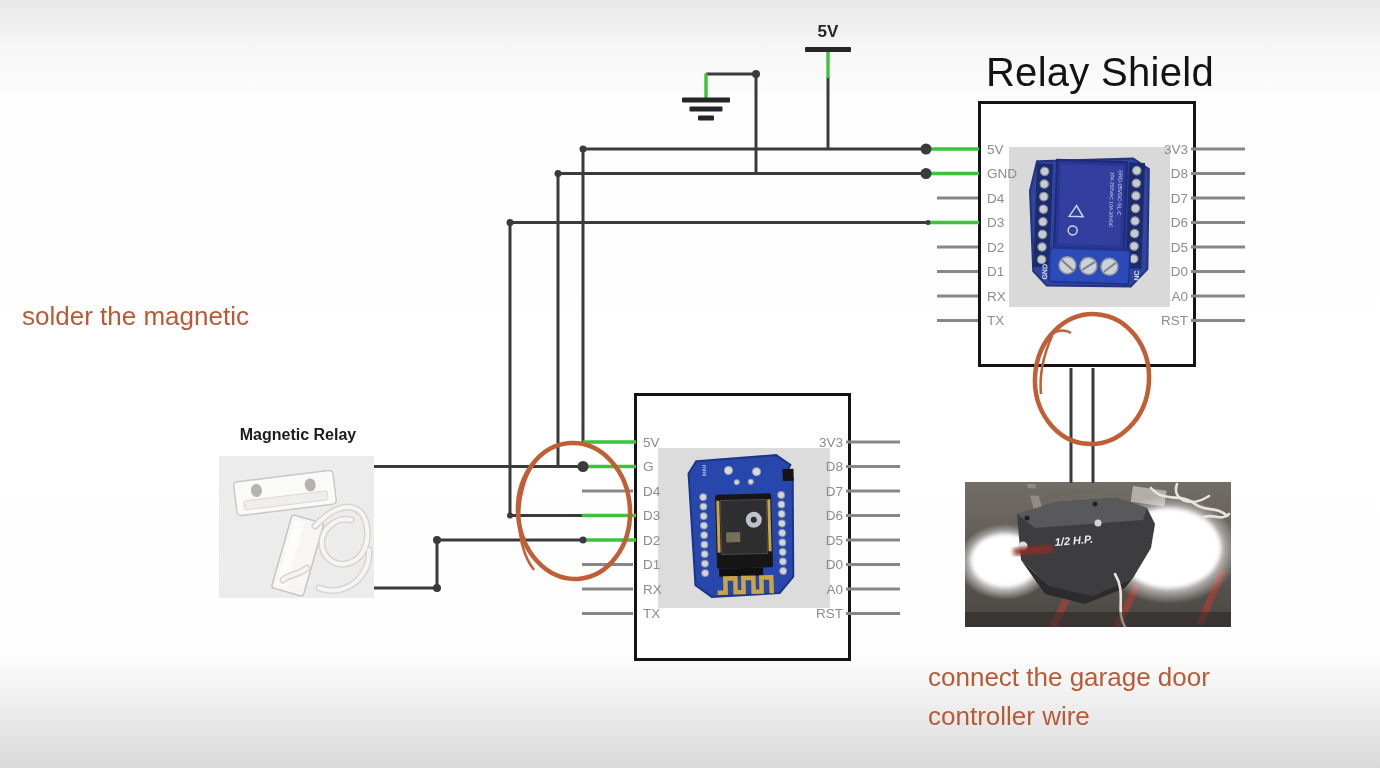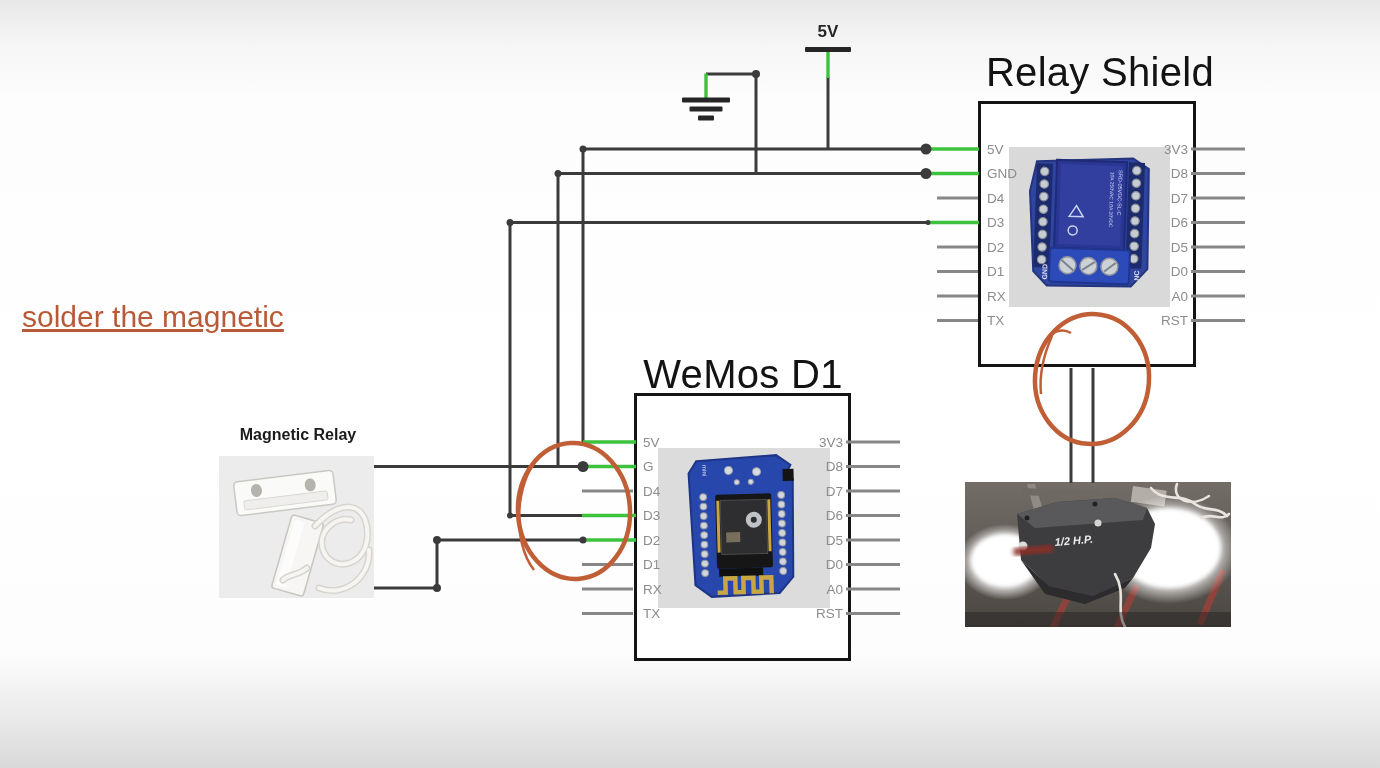--- a/index.html
+++ b/index.html
@@ -23,41 +23,40 @@
   .pins-wemos-right{left:793px;top:430px;width:50px;}
   .supply-label{position:absolute;left:803px;top:22px;width:50px;z-index:3;text-align:center;
     font-size:17px;font-weight:600;color:#262626;}
   .mag-label{position:absolute;left:222px;top:426px;width:152px;z-index:3;text-align:center;
     font-size:16px;font-weight:600;color:#1b1b1b;}
   .photo{position:absolute;z-index:2;line-height:0;}
   .photo-magswitch{left:219px;top:456px;}
   .photo-relay{left:1009px;top:147px;}
   .photo-wemos{left:658px;top:448px;}
   .photo-garage{left:965px;top:482px;}
-  .note{position:absolute;z-index:3;color:#b85a38;font-size:30px;line-height:39px;text-decoration:underline;}
+  .note{position:absolute;z-index:3;color:#b85a38;font-size:26px;line-height:39px;}
   .note-solder{left:22px;top:297px;}
   .note-connect{left:928px;top:658px;}
   .wires{position:absolute;left:0;top:0;z-index:4;pointer-events:none;}
   .w line{stroke:#3b3b3b;stroke-width:3;}
   .stub line{stroke:#878787;stroke-width:3;}
   .gw line{stroke:#3cc23c;stroke-width:3.4;}
   .dots circle{fill:#3b3b3b;}
   .sym rect{fill:#262626;}
   .mark{stroke:#c05e36;fill:none;}
 </style>
 </head>
 <body>
 
 <div class="canvas">
 
   <div class="box box-relay"></div>
   <div class="box box-wemos"></div>
 
   <div class="title title-relay">Relay Shield</div>
-  <div class="title title-wemos">WeMos D1</div>
   <div class="supply-label">5V</div>
   <div class="mag-label">Magnetic Relay</div>
 
   <div class="pins pins-relay-left">
     <span>5V</span>
     <span>GND</span>
     <span>D4</span>
     <span>D3</span>
     <span>D2</span>
     <span>D1</span>
@@ -267,20 +266,22 @@
         <path d="M150,92 C162,112 150,128 160,145"></path>
       </g>
       <rect x="0" y="130" width="266" height="15" fill="#23201e" opacity="0.45"></rect>
     </svg>
   </div>
 
   <div class="note note-solder">
     <div>solder the magnetic</div>
   </div>
   <div class="note note-connect">
+    <div>connect the garage door</div>
+    <div>controller wire</div>
   </div>
 
   <svg class="wires" width="1380" height="768" viewBox="0 0 1380 768">
 
     <g class="w">
       <line x1="583" y1="149" x2="926" y2="149"></line>
       <line x1="583" y1="149" x2="583" y2="442"></line>
       <line x1="558" y1="173.5" x2="926" y2="173.5"></line>
       <line x1="558" y1="173.5" x2="558" y2="466.5"></line>
       <line x1="374" y1="466.5" x2="583" y2="466.5"></line>

